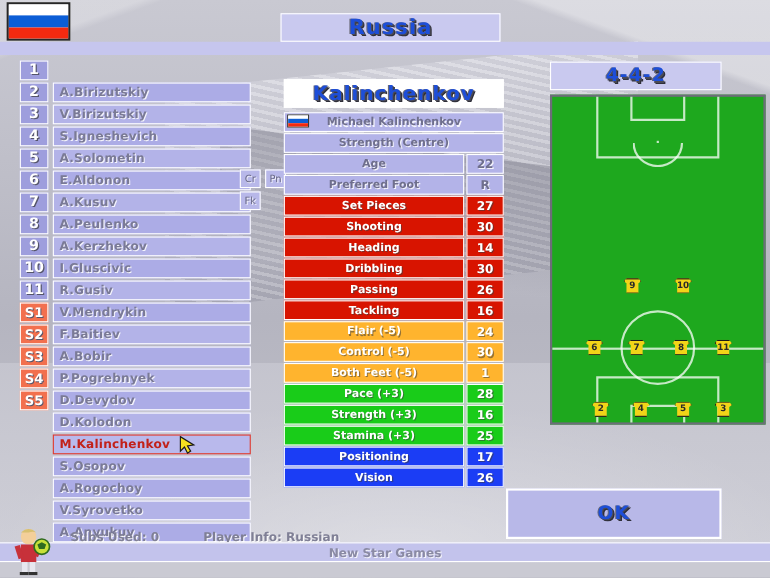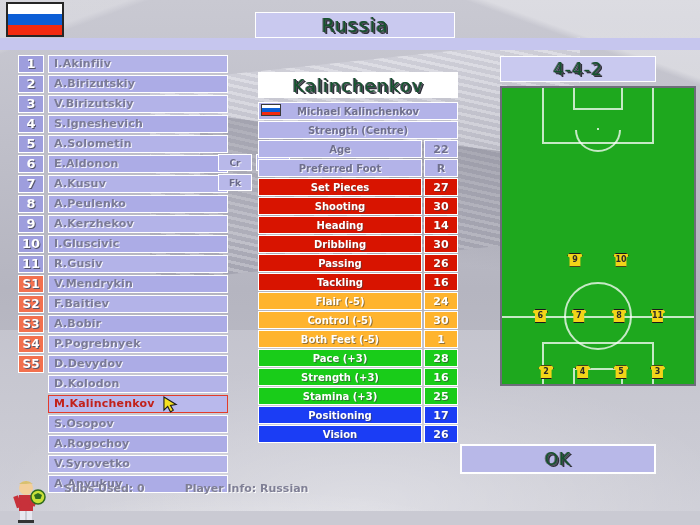--- a/index.html
+++ b/index.html
@@ -64,22 +64,22 @@
 
   
   .title-bar {
     position: absolute; left: 255px; top: 12px; width: 200px; height: 26px;
     background: #c9c9ef;
     border: 1px solid #ffffff;
     display: flex; align-items: center; justify-content: center;
   }
   .big-title {
     font-family: "DejaVu Sans", sans-serif;
-    font-weight: normal; font-size: 19px; letter-spacing: 1px;
-    color: #14532d;
+    font-weight: bold; font-size: 19px; letter-spacing: 1px;
+    color: #1d4ed8;
     text-shadow: 1px 1px 0 #4a4a55, 2px 2px 0 #2e2e38, -1px 0 0 #6b6b78;
   }
 
   
   #player-list { position: absolute; left: 18px; top: 54px; width: 210px; }
   .prow { display: flex; align-items: center; height: 19px; margin-bottom: 1px; position: relative; }
   .pnum {
     width: 26px; height: 18px; margin-right: 4px;
     border: 1px solid #ffffff;
     background: #9e9edd;
@@ -97,23 +97,23 @@
     text-shadow: 1px 1px 0 rgba(255,255,255,0.85);
     letter-spacing: .2px;
   }
   .prow.alt .pname { background: #acace6; }
   .prow.selected .pname {
     background: #b9b9ec; border: 1px solid #e23b2b; color: #c2211a;
     text-shadow: none;
   }
   .badges { position: absolute; left: 200px; top: 0; display: flex; gap: 4px; }
   .badge {
-    width: 34px; height: 17px; border: 1px solid #ffffff;
+    width: 19px; height: 17px; border: 1px solid #ffffff;
     background: #b8b8e9; color: #6a6a88;
-    font-size: 9px; font-weight: bold;
+    font-size: 9px; font-weight: normal;
     display: flex; align-items: center; justify-content: center;
     text-shadow: 1px 1px 0 rgba(255,255,255,.8);
   }
 
   .footer-info {
     position: absolute; left: 64px; top: 482px; display: flex; gap: 40px;
     color: #7f7f95; font-size: 11px; font-weight: bold;
     text-shadow: 1px 1px 0 rgba(255,255,255,.85);
   }
 
@@ -202,21 +202,21 @@
     transform: translate(-50%,-50%);
     background: #f2d418;
     border: 1px solid #1a1a1a;
     font-size: 8px; font-weight: bold; color: #2a2a2a;
     display: flex; align-items: center; justify-content: center;
     line-height: 1;
     clip-path: polygon(0 22%, 18% 0, 82% 0, 100% 22%, 84% 34%, 84% 100%, 16% 100%, 16% 34%);
   }
 
   .ok-button {
-    position: absolute; left: 460px; top: 444px; width: 196px; height: 30px;
+    position: absolute; left: 460px; top: 444px; width: 196px; height: 46px;
     background: #b8b8e8; border: 2px solid #ffffff;
     display: flex; align-items: center; justify-content: center;
     cursor: pointer;
   }
   .ok-button .big-title { font-size: 17px; }
 
   
   .bottom-bar {
     position: absolute; left: 0; bottom: 14px; width: 700px; height: 18px;
     background: #c3c3ec; border-top: 1px solid #fff; border-bottom: 1px solid #fff;
@@ -246,21 +246,20 @@
   </div>
   <div class="top-strip"></div>
 
   <div class="title-bar">
     <div class="big-title">Russia</div>
   </div>
 
   <div id="player-list">
       <div class="prow">
         <div class="pnum">1</div>
-        <div class="pname">I.Akinfiiv</div>
       </div>
       <div class="prow alt">
         <div class="pnum">2</div>
         <div class="pname">A.Birizutskiy</div>
       </div>
       <div class="prow">
         <div class="pnum">3</div>
         <div class="pname">V.Birizutskiy</div>
       </div>
       <div class="prow alt">
@@ -465,20 +464,23 @@
           <div class="shirt" style="left: 81%; top: 96%;">3</div>
         </div>
     </div>
   </div>
 
   <div class="ok-button">
     <div class="big-title">OK</div>
   </div>
 
   <div class="bottom-filler"></div>
+  <div class="bottom-bar">
+    <span>New Star Games</span>
+  </div>
 
   <svg class="mascot" viewBox="0 0 42 44">
     <ellipse cx="20" cy="9" rx="7" ry="7" fill="#f3cf9a"></ellipse>
     <path d="M13 5 q7 -6 14 0 q-3 -1 -7 0 q-4 0 -7 0z" fill="#d8c070"></path>
     <rect x="13" y="16" width="14" height="16" fill="#c7313a"></rect>
     <rect x="9" y="17" width="5" height="12" fill="#c7313a" transform="rotate(-18 11 23)"></rect>
     <rect x="26" y="16" width="5" height="11" fill="#c7313a" transform="rotate(22 28 21)"></rect>
     <rect x="14" y="32" width="5" height="10" fill="#e7e7ef"></rect>
     <rect x="21" y="32" width="5" height="10" fill="#e7e7ef"></rect>
     <rect x="12" y="41" width="8" height="3" fill="#333"></rect>

